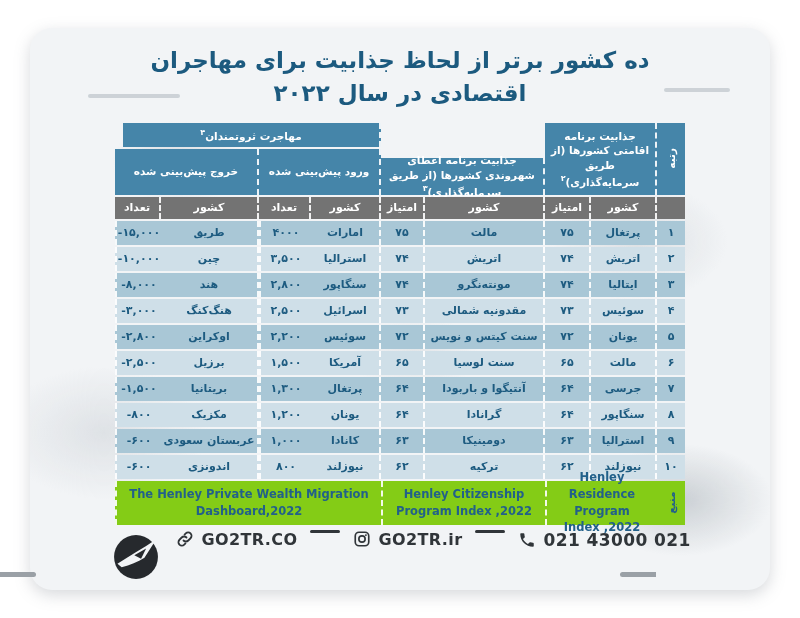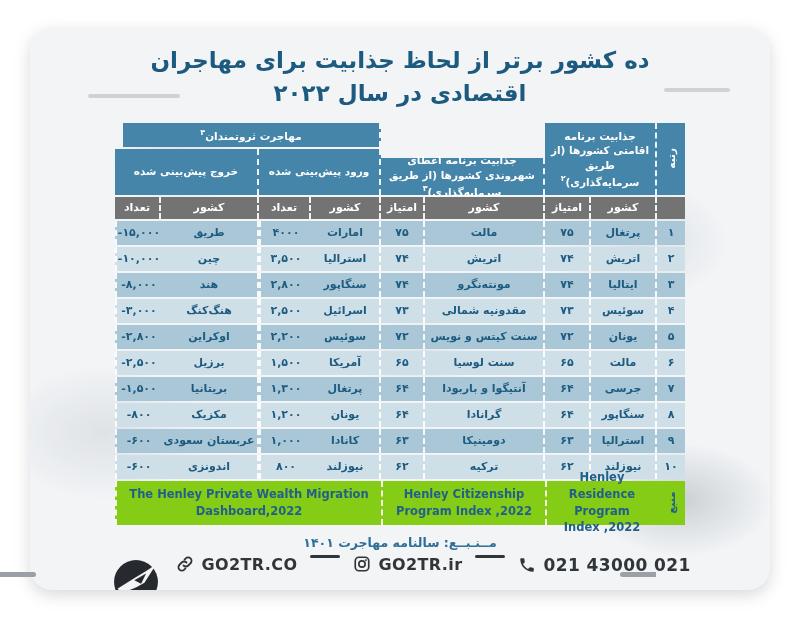--- a/index.html
+++ b/index.html
@@ -228,21 +228,20 @@
       </div>
 
       <div class="tcell srccell s-label cf">
         <span class="vtext">منبع</span>
       </div>
       <div class="tcell srccell s-res">Henley Residence Program Index ,2022</div>
       <div class="tcell srccell s-cit">Henley Citizenship Program Index ,2022</div>
       <div class="tcell srccell s-wealth">The Henley Private Wealth Migration Dashboard,2022</div>
     </div>
 
-    <div class="source-note">مــنـبــع: سالنامه مهاجرت ۱۴۰۱</div>
 
     <div class="contact">
       <span class="logo">
         <svg viewBox="0 0 64 64" width="54" height="54">
           <circle cx="32" cy="32" r="26" fill="#26292d"></circle>
           <path fill="#f2f4f6" d="M10 40 C24 31 40 22 56 11 L42 33 C34 38 25 42 15 44 Z"></path>
           <path fill="#26292d" d="M30 30 L44 22 L38 34 Z"></path>
         </svg>
       </span>
       <span class="contact-item">

